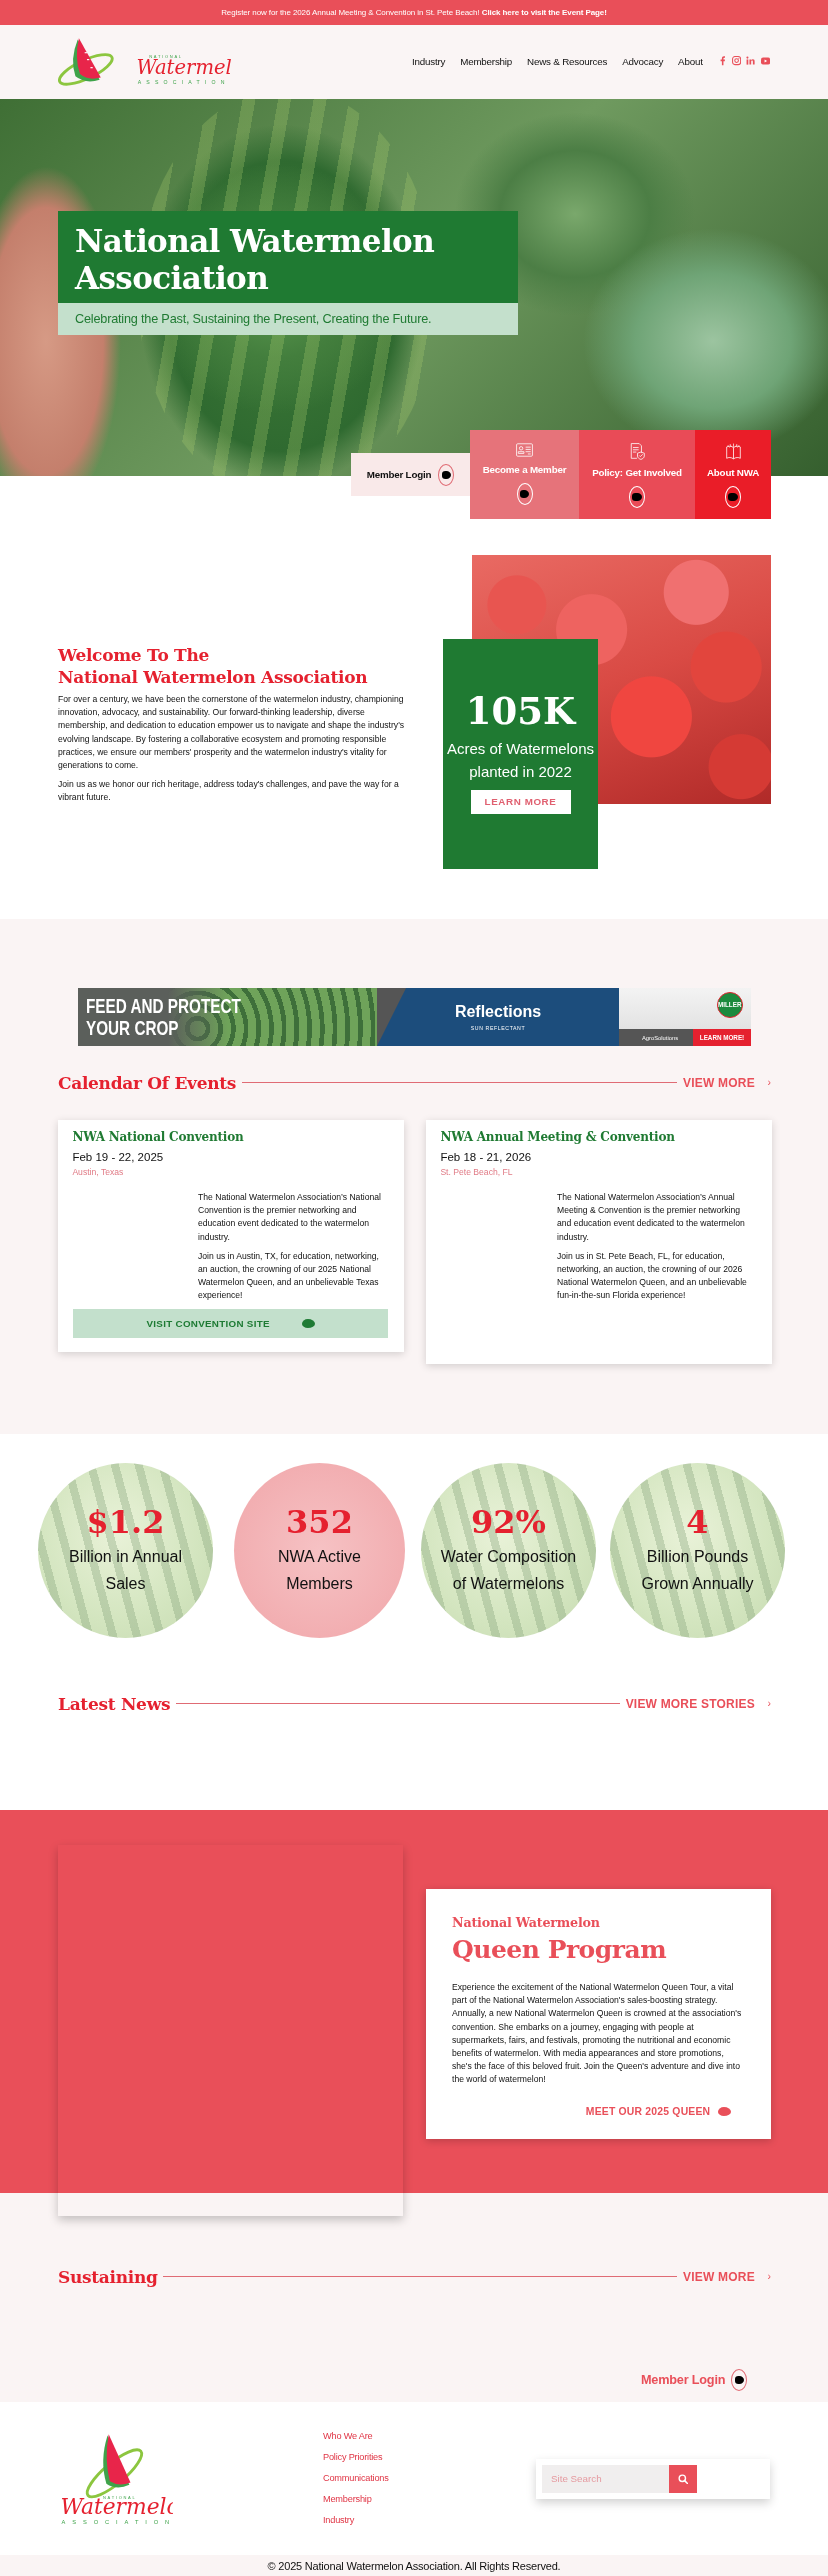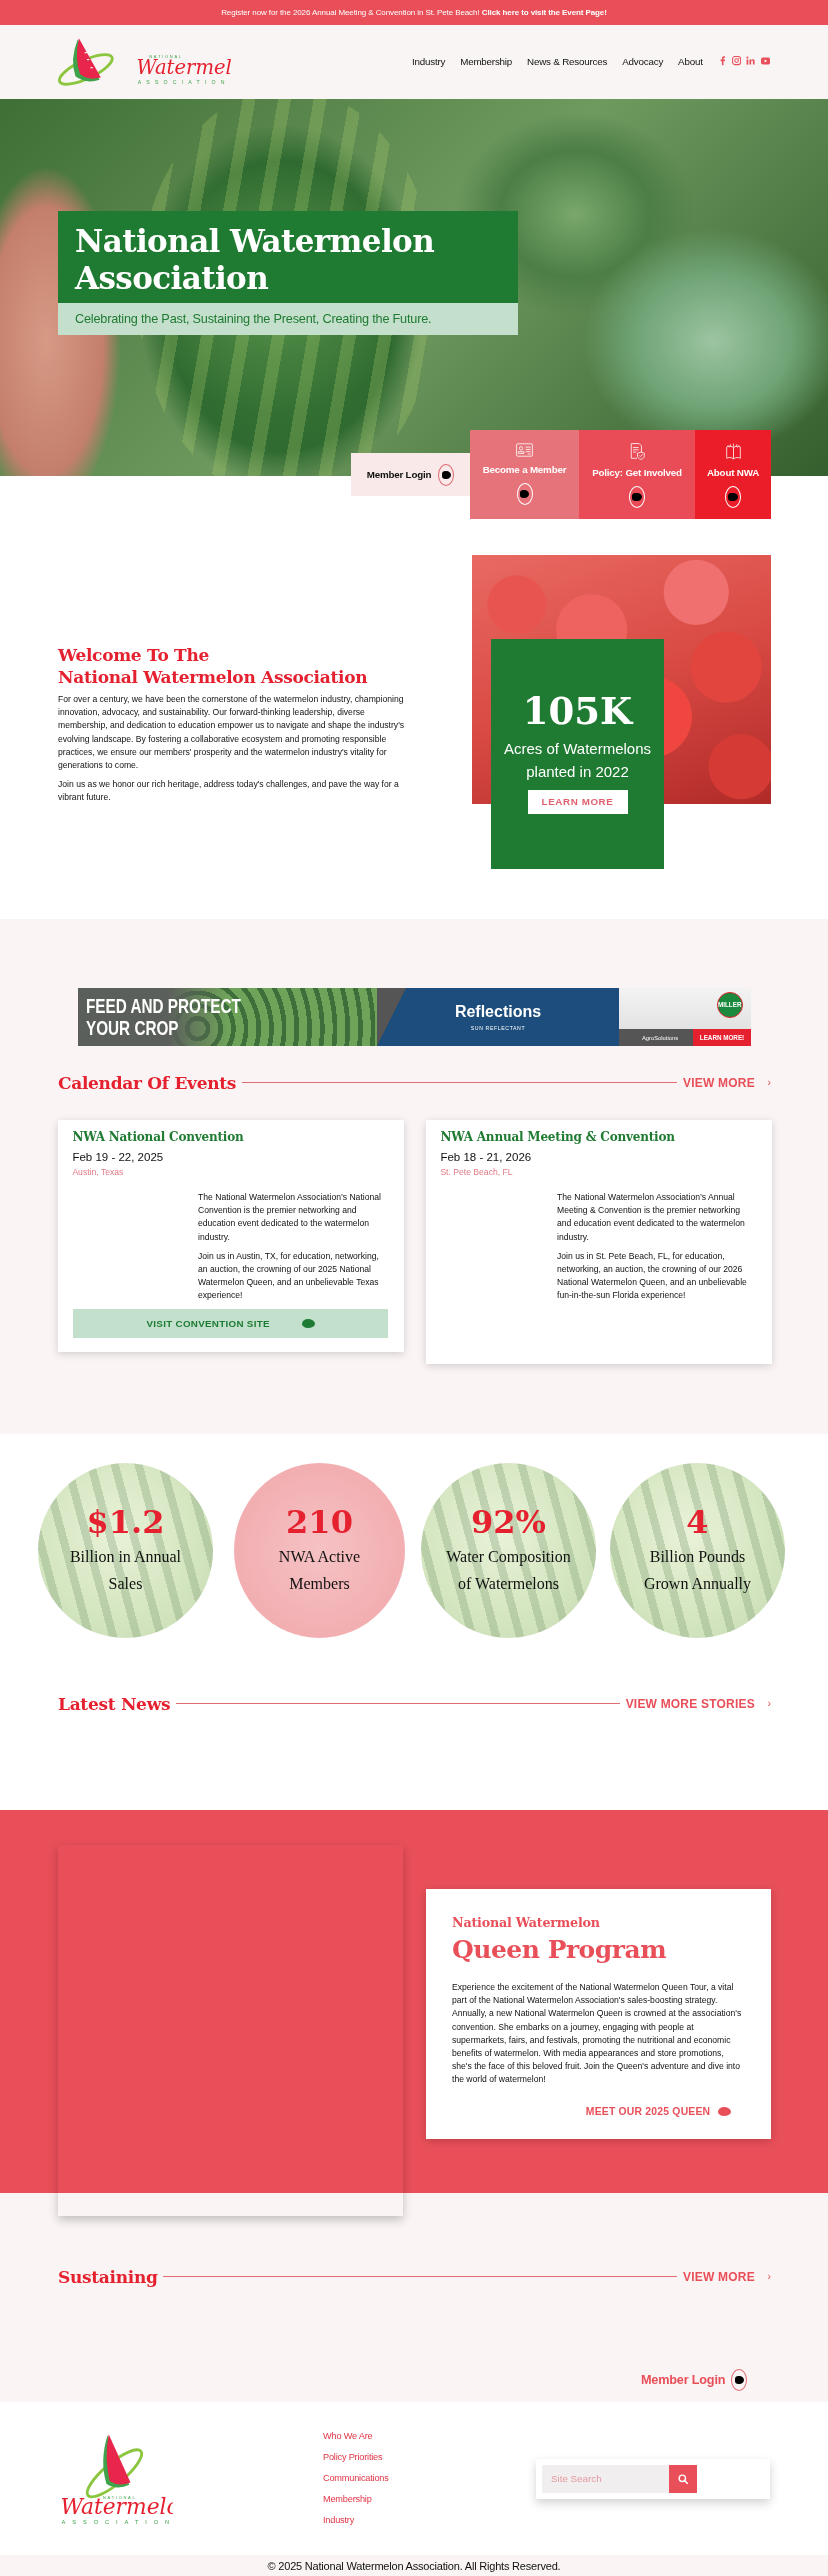--- a/index.html
+++ b/index.html
@@ -56,21 +56,21 @@
   .welcome-p p + p { margin-top:5.8px; }
   .photo-cubes { left:472px; top:555px; width:299px; height:249px;
     background:
       radial-gradient(circle at 60% 65%, #f04640 0 40px, transparent 41px),
       radial-gradient(circle at 85% 45%, #e2453d 0 35px, transparent 36px),
       radial-gradient(circle at 40% 30%, #ee6360 0 35px, transparent 36px),
       radial-gradient(circle at 15% 20%, #e85550 0 29px, transparent 30px),
       radial-gradient(circle at 75% 15%, #f07070 0 32px, transparent 33px),
       radial-gradient(circle at 90% 85%, #d53a34 0 32px, transparent 33px),
       linear-gradient(160deg, #e96a63 0%, #d94a44 50%, #b02a28 100%); }
-  .stat-box { left:443px; top:639px; width:173px; height:230px; background:#1f7a32; color:#fff; text-align:center; padding-top:52px;margin-left:48px; }
+  .stat-box { left:443px; top:639px; width:155px; height:230px; background:#1f7a32; color:#fff; text-align:center; padding-top:52px; }
   .stat-big { font-family:"DejaVu Serif", serif; font-weight:bold; font-size:37px; line-height:41px; }
   .stat-lbl { font-size:15px; line-height:23px; margin-top:4.6px; }
   .learn-btn { display:inline-block; margin-top:7px; width:100px; height:24px; line-height:24px; background:#fff; color:#e06070; font-weight:bold; font-size:9.8px; letter-spacing:0.6px; }
 
   
   .events-bg { left:0; top:919px; width:828px; height:515px; background:#faf4f4; }
   .ad { left:78px; top:988px; width:673px; height:58px; overflow:hidden; display:flex; background:#555; }
   .ad-left { width:299px; height:58px; position:relative; background:
       repeating-radial-gradient(circle at 40% 70%, #6fa35a 0 8px, #3e6f3a 8px 12.7px);
   }
@@ -100,21 +100,21 @@
   .ev-btn { position:absolute; left:15px; height:29px; background:#c3e0cc; color:#1e7b34; font-weight:bold; font-size:9.8px; letter-spacing:0.3px; display:flex; align-items:center; justify-content:center; gap:8px; }
   .leaf { display:inline-block; width:12.7px; height:8.6px; border-radius:50% 60% 60% 50% / 60% 60% 50% 50%; }
 
   
   .melon { width:175px; height:175px; border-radius:50%/50%; display:flex; flex-direction:column; align-items:center; justify-content:center; text-align:center; }
   .melon.rind { background:
       repeating-linear-gradient(75deg, rgba(130,160,120,0.35) 0 8px, rgba(200,225,175,0) 8px 23px),
       radial-gradient(ellipse at 45% 40%, #e9f2d8 0%, #d3e5bf 60%, #c5d9b0 100%); }
   .melon.flesh { background: radial-gradient(ellipse at 50% 50%, #f6c2c4 0%, #f2aeb1 70%, #f0f4e2 85%, #dfe9cc 100%); }
   .melon .v { font-family:"DejaVu Serif", serif; font-weight:bold; font-size:32px; color:#e5212f; line-height:36px; }
-  .melon .l { font-size:16px; line-height:26.5px; color:#111; margin-top:4px;font-family:Liberation Serif, serif; }
+  .melon .l { font-size:16px; line-height:26.5px; color:#111; margin-top:4px; }
 
   
   .queen-bg { left:0; top:1810px; width:828px; height:383px; background:#e94f59; }
   .queen-img { left:58px; top:1845px; width:345px; height:371px; background:transparent; box-shadow:0 3.5px 9.2px rgba(0,0,0,0.22); }
   .queen-card { left:426px; top:1889px; width:345px; height:250px; background:#fff; box-shadow:0 2.3px 8px rgba(0,0,0,0.2); }
   .q-sub { position:absolute; left:26px; top:26px; font-family:"DejaVu Serif", serif; font-weight:bold; font-size:12.7px; color:#e94f59; letter-spacing:-0.2px; }
   .q-title { position:absolute; left:26px; top:46px; font-family:"DejaVu Serif", serif; font-weight:bold; font-size:25px; color:#e94f59; letter-spacing:-0.5px; }
   .q-p { position:absolute; left:26px; top:92px; width:293px; font-size:8.6px; line-height:13.2px; color:#111; }
   .q-btn { position:absolute; right:40px; top:217px; font-weight:bold; font-size:10.4px; color:#e94f59; display:flex; align-items:center; gap:8px; letter-spacing:0.2px; }
 
@@ -307,21 +307,21 @@
     <p>The National Watermelon Association’s Annual Meeting &amp; Convention is the premier networking and education event dedicated to the watermelon industry.</p>
     <p>Join us in St. Pete Beach, FL, for education, networking, an auction, the crowning of our 2026 National Watermelon Queen, and an unbelievable fun-in-the-sun Florida experience!</p>
   </div>
 </div>
 
 <div class="abs melon rind" style="left:38px; top:1463px;">
   <div class="v">$1.2</div>
   <div class="l"><span>Billion in Annual</span><br><span>Sales</span></div>
 </div>
 <div class="abs melon flesh" style="left:234px; top:1463px; width:171px;">
-  <div class="v">210</div>
+  <div class="v">352</div>
   <div class="l"><span>NWA Active</span><br><span>Members</span></div>
 </div>
 <div class="abs melon rind" style="left:421px; top:1463px;">
   <div class="v">92%</div>
   <div class="l"><span>Water Composition</span><br><span>of Watermelons</span></div>
 </div>
 <div class="abs melon rind" style="left:610px; top:1463px;">
   <div class="v">4</div>
   <div class="l"><span>Billion Pounds</span><br><span>Grown Annually</span></div>
 </div>

